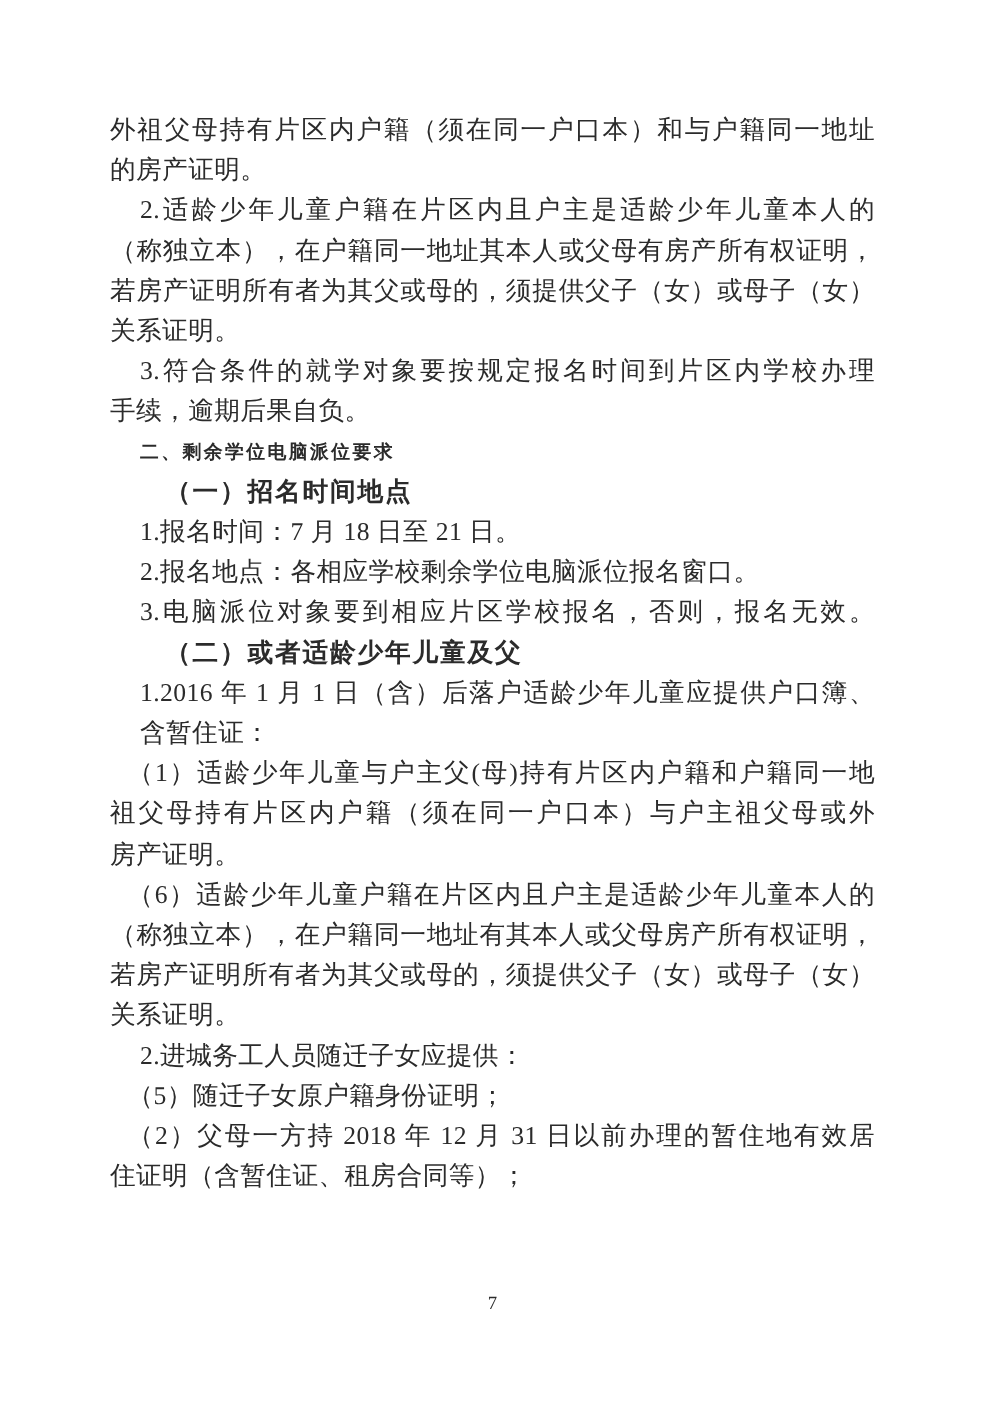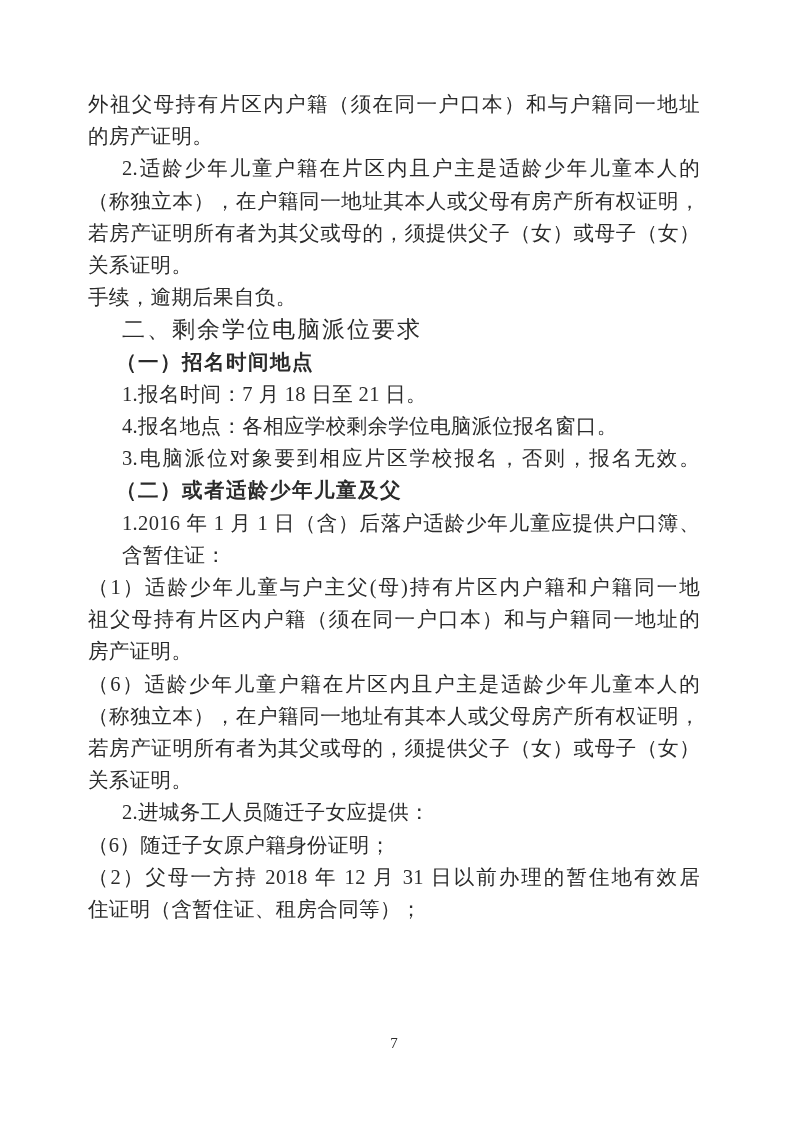--- a/index.html
+++ b/index.html
@@ -29,27 +29,27 @@
     min-height: 32.2px;
     white-space: normal;
   }
   
   .j {
     text-align: justify;
     text-align-last: justify;
   }
   
   .ind-none  { margin-left: 0; }
-  .ind-num   { margin-left: 34px; }   
-  .ind-paren { }   
-  .ind-head  { margin-left: 28px; }   
+  .ind-num   { margin-left: 24px; }   
+  .ind-paren { margin-left: 14px; }   
+  .ind-head  { margin-left: 44px; }   
   .heading-hei {
     font-family: "Liberation Sans", "DejaVu Sans", sans-serif;
-    font-weight: 400;
-    font-size: 23px;
+    font-weight: 700;
+    font-size: 15px;
     letter-spacing: 2px;
   }
   .heading-bold {
     font-weight: 700;
     letter-spacing: 1.5px;
   }
   .pageno {
     position: absolute;
     top: 1033px;
     left: 88px;
@@ -64,35 +64,36 @@
 <body>
 
 <div class="page">
   <div class="doc" id="doc">
       <div class="line ind-none j">外祖父母持有片区内户籍（须在同一户口本）和与户籍同一地址</div>
       <div class="line ind-none">的房产证明。</div>
       <div class="line ind-num j">2.适龄少年儿童户籍在片区内且户主是适龄少年儿童本人的</div>
       <div class="line ind-none j">（称独立本），在户籍同一地址其本人或父母有房产所有权证明，</div>
       <div class="line ind-none j">若房产证明所有者为其父或母的，须提供父子（女）或母子（女）</div>
       <div class="line ind-none">关系证明。</div>
+      <div class="line ind-num j">3.符合条件的就学对象要按规定报名时间到片区内学校办理</div>
       <div class="line ind-none">手续，逾期后果自负。</div>
       <div class="line ind-num heading-hei">二、剩余学位电脑派位要求</div>
       <div class="line ind-head heading-bold">（一）招名时间地点</div>
       <div class="line ind-num">1.报名时间：7 月 18 日至 21 日。</div>
-      <div class="line ind-num">4.报名地点：各相应学校剩余学位电脑派位报名窗口。</div>
+      <div class="line ind-num">2.报名地点：各相应学校剩余学位电脑派位报名窗口。</div>
       <div class="line ind-num j">3.电脑派位对象要到相应片区学校报名，否则，报名无效。</div>
       <div class="line ind-head heading-bold">（二）或者适龄少年儿童及父</div>
       <div class="line ind-num j">1.2016 年 1 月 1 日（含）后落户适龄少年儿童应提供户口簿、</div>
       <div class="line ind-num">含暂住证：</div>
       <div class="line ind-paren j">（1）适龄少年儿童与户主父(母)持有片区内户籍和户籍同一地</div>
-      <div class="line ind-none j">祖父母持有片区内户籍（须在同一户口本）和与户籍同一地址的</div>
+      <div class="line ind-none j">祖父母持有片区内户籍（须在同一户口本）与户主祖父母或外</div>
       <div class="line ind-none">房产证明。</div>
       <div class="line ind-paren j">（6）适龄少年儿童户籍在片区内且户主是适龄少年儿童本人的</div>
       <div class="line ind-none j">（称独立本），在户籍同一地址有其本人或父母房产所有权证明，</div>
       <div class="line ind-none j">若房产证明所有者为其父或母的，须提供父子（女）或母子（女）</div>
       <div class="line ind-none">关系证明。</div>
       <div class="line ind-num">2.进城务工人员随迁子女应提供：</div>
-      <div class="line ind-paren">（6）随迁子女原户籍身份证明；</div>
+      <div class="line ind-paren">（5）随迁子女原户籍身份证明；</div>
       <div class="line ind-paren j">（2）父母一方持 2018 年 12 月 31 日以前办理的暂住地有效居</div>
       <div class="line ind-none">住证明（含暂住证、租房合同等）；</div>
     </div>
   <div class="pageno">7</div>
 </div>
 
 </body></html>

